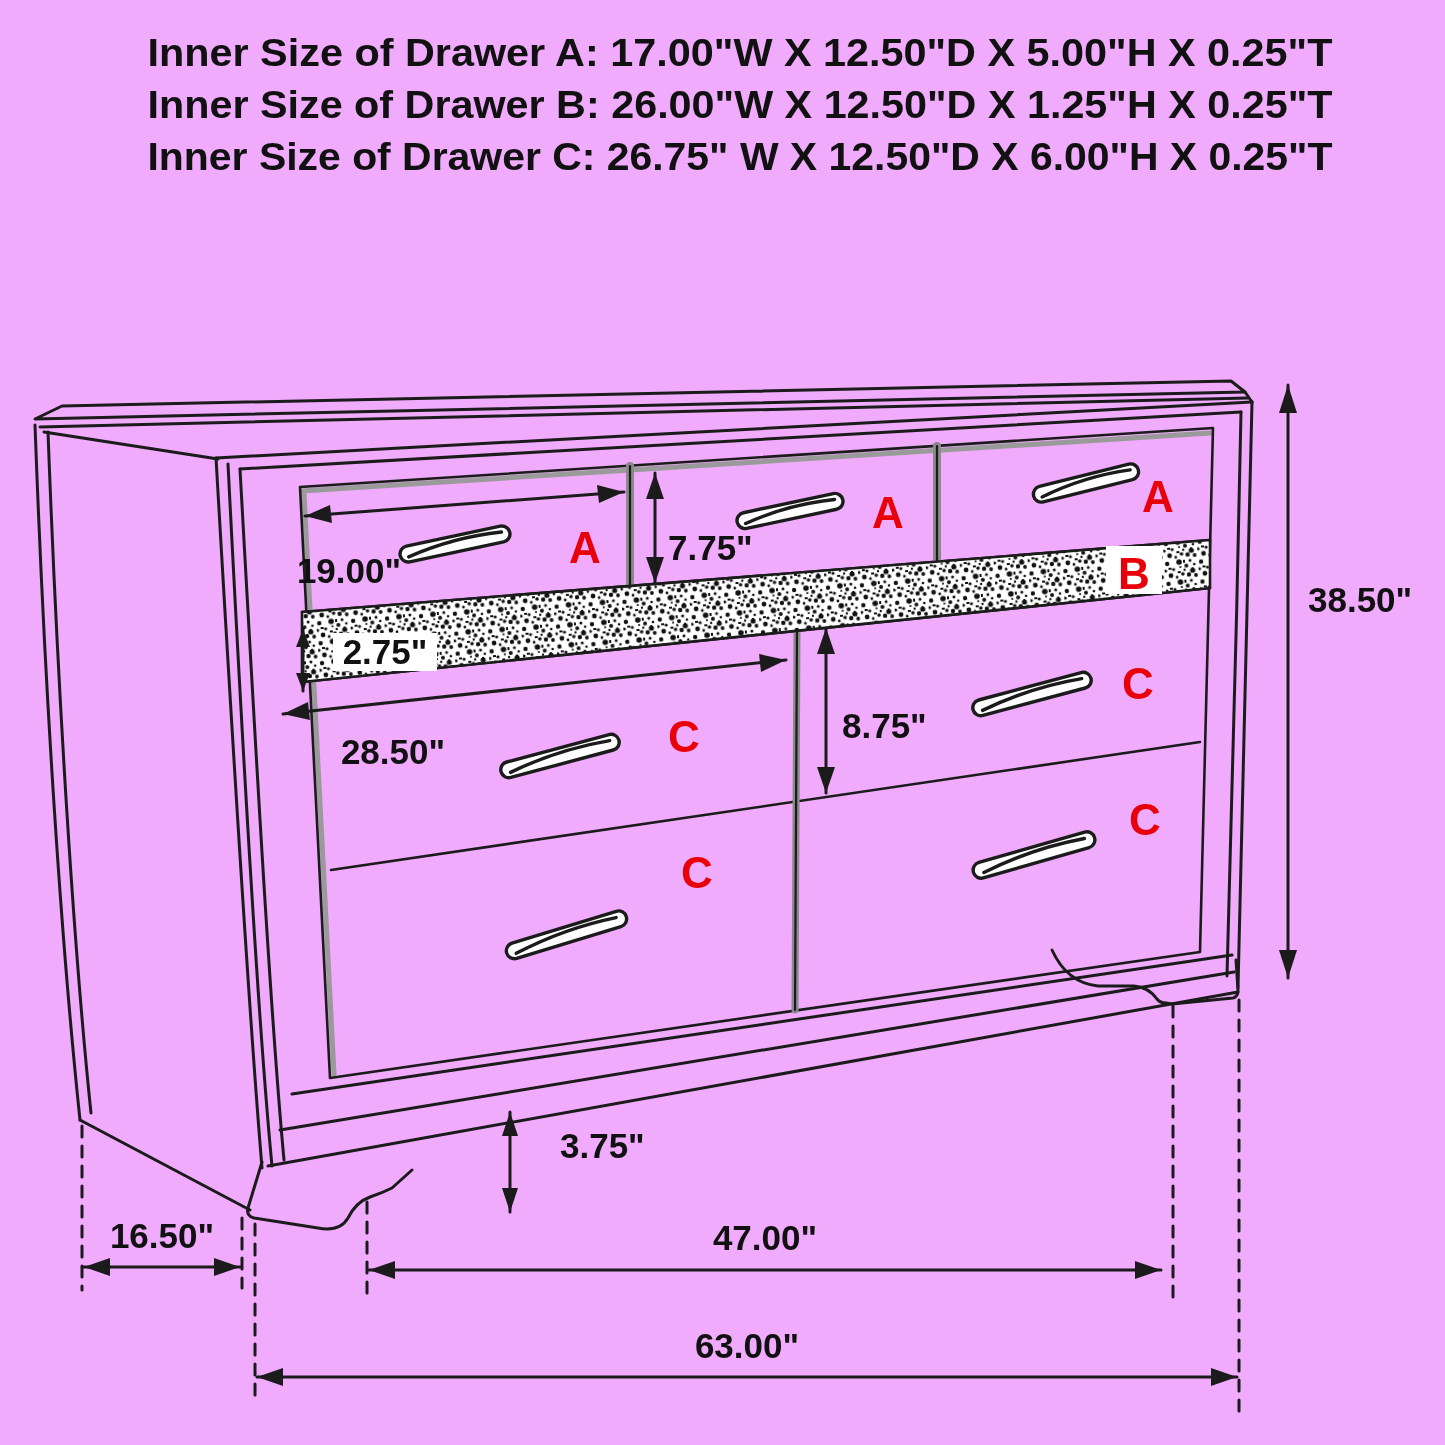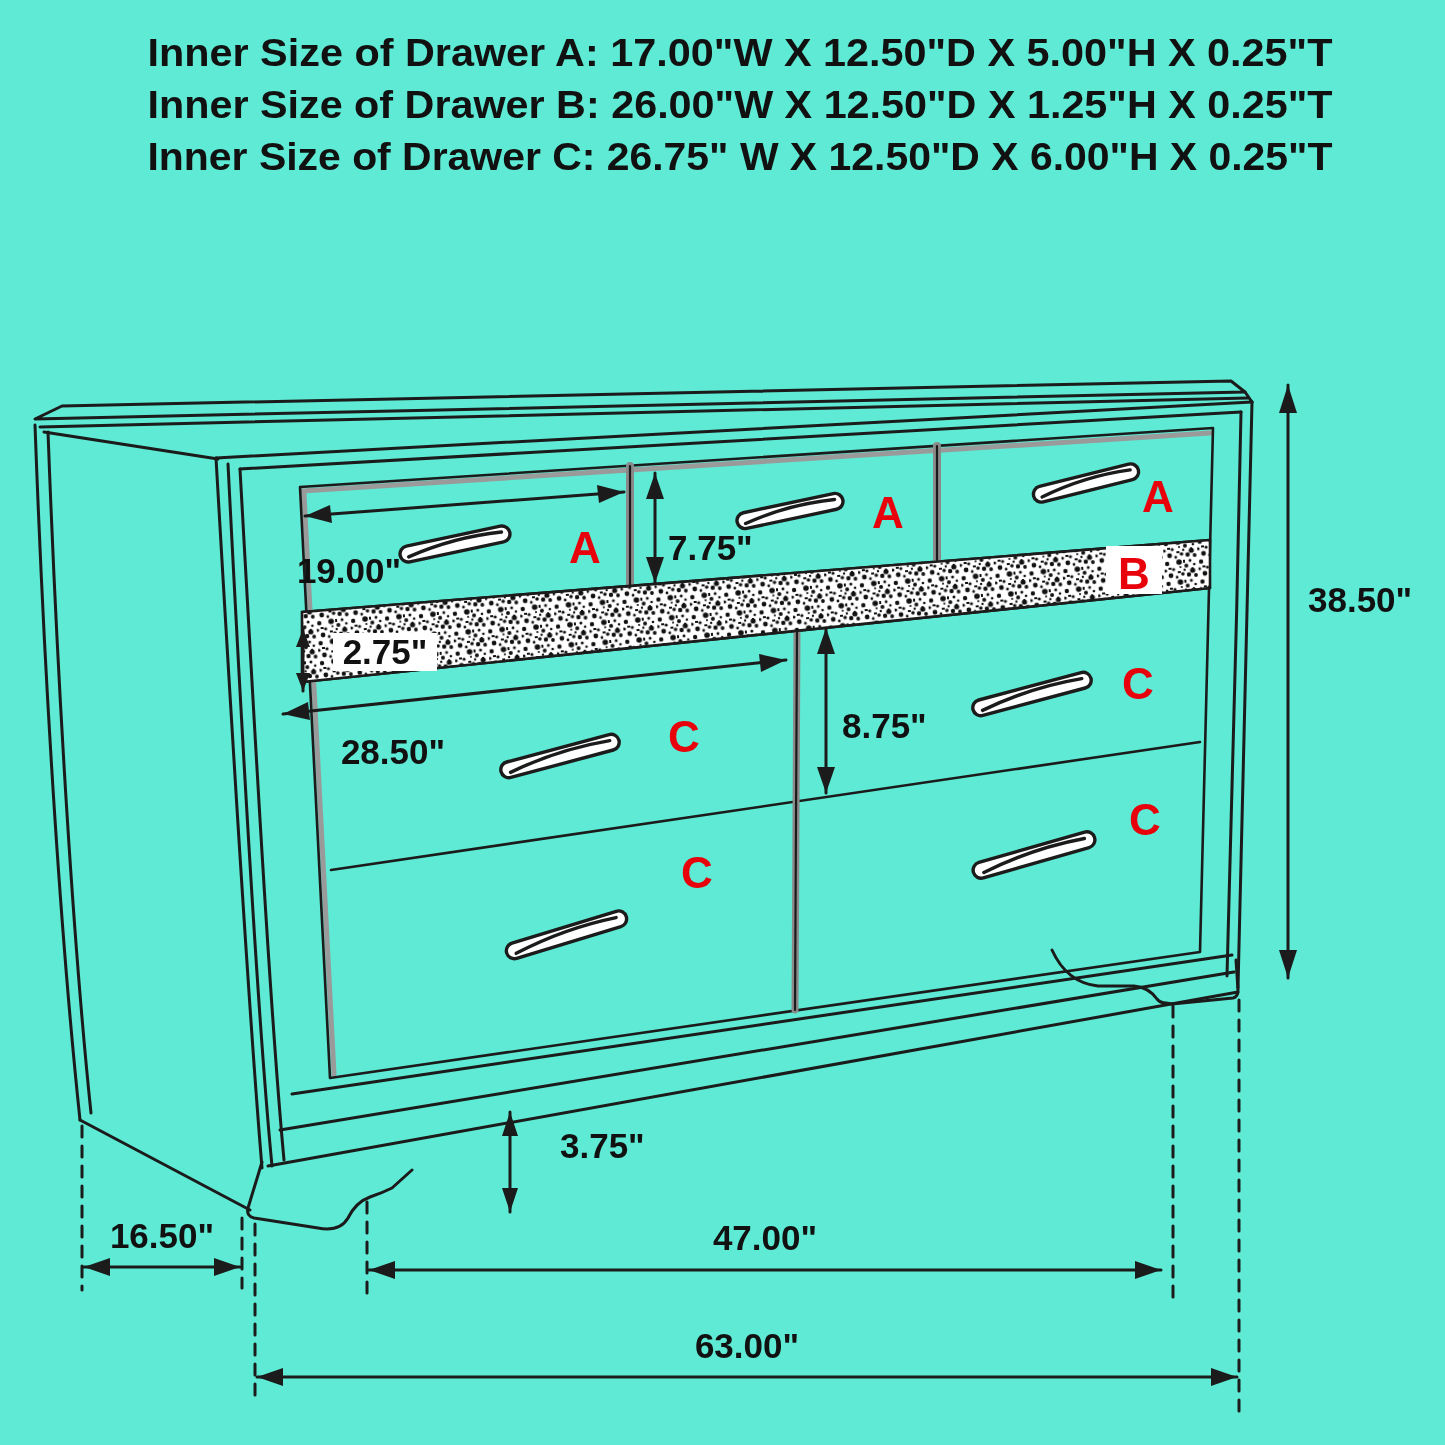--- a/index.html
+++ b/index.html
@@ -1,16 +1,16 @@
 <!DOCTYPE html>
 <html><head>
 <meta charset="utf-8">
 <style>
   html,body{margin:0;padding:0;background:#ffffff;}
-  .canvas{width:1445px;height:1445px;background:#5eead4;position:relative;overflow:hidden;}
+  .canvas{width:1445px;height:1445px;background:#f0abfc;position:relative;overflow:hidden;}
   svg{display:block;}
   .t-title{font:700 38px "Liberation Sans", sans-serif;fill:#111111;}
   .t-dim{font:700 35px "Liberation Sans", sans-serif;fill:#111111;}
   .t-letter{font:700 44px "Liberation Sans", sans-serif;fill:#e8000a;}
 </style>
 </head>
 <body>
 
 <div class="canvas">
 <svg viewBox="0 0 1445 1445" width="1445" height="1445" xmlns="http://www.w3.org/2000/svg">

